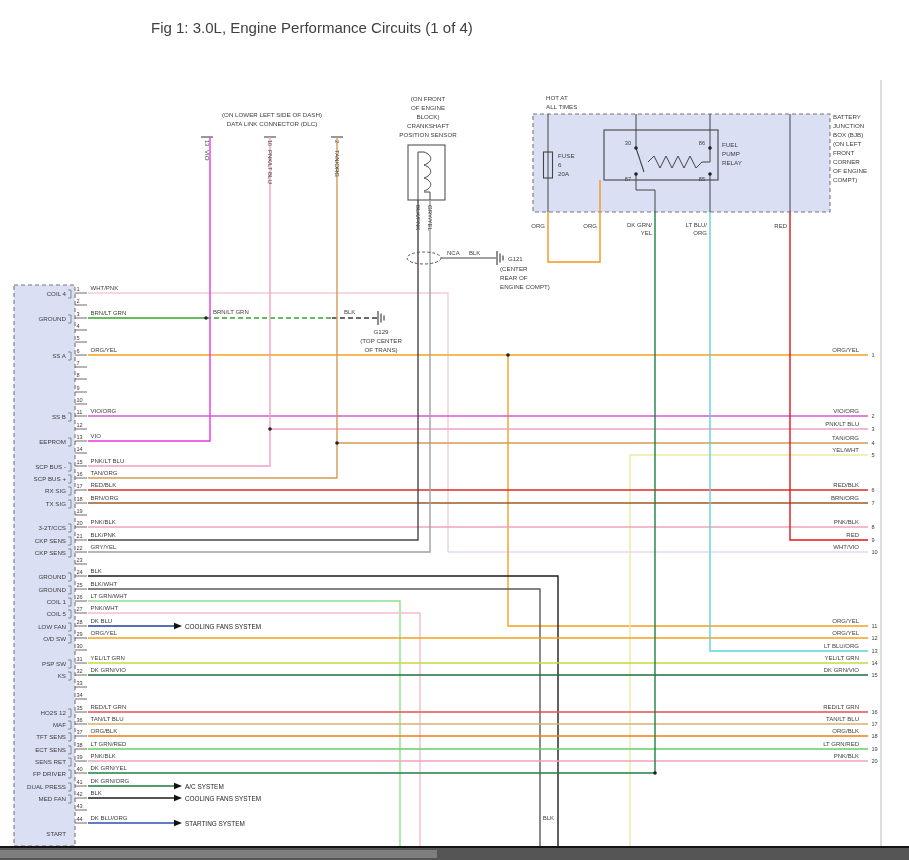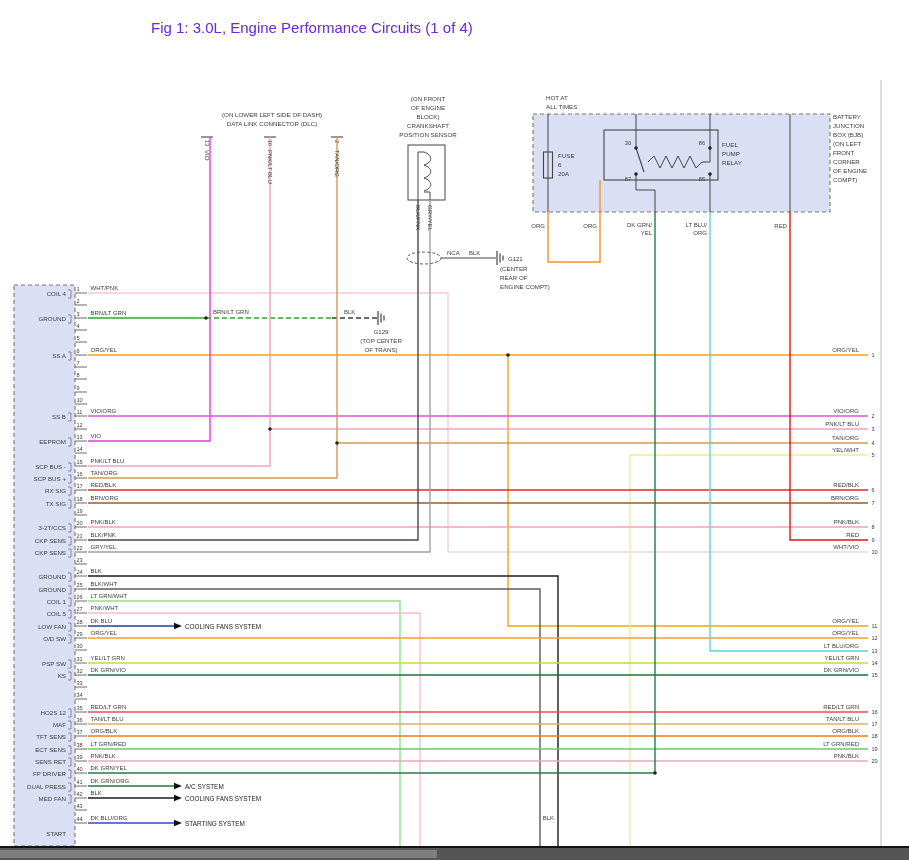--- a/index.html
+++ b/index.html
@@ -1,18 +1,18 @@
 <!DOCTYPE html>
 <html><head>
 <meta charset="utf-8">
 <style>
   html,body{margin:0;padding:0;background:#fff;}
   .stage{position:relative;width:909px;height:860px;background:#ffffff;overflow:hidden;
          font-family:"Liberation Sans",sans-serif;}
-  .fig-title{position:absolute;left:151px;top:19px;font-size:15px;color:#6d28d9;
+  .fig-title{position:absolute;left:151px;top:19px;font-size:15px;color:#404040;
              font-family:"Liberation Sans",sans-serif;white-space:nowrap;}
   svg{position:absolute;left:0;top:0;}
   svg text{font-family:"Liberation Sans",sans-serif;}
 </style>
 </head>
 <body>
 
 <div class="stage">
   <div class="fig-title">Fig 1: 3.0L, Engine Performance Circuits (1 of 4)</div>
   <svg width="909" height="860" viewBox="0 0 909 860">

